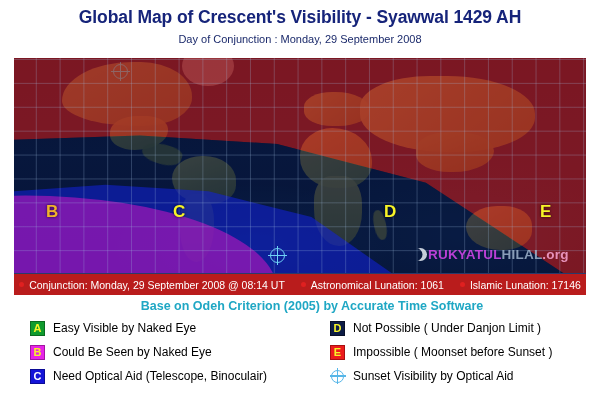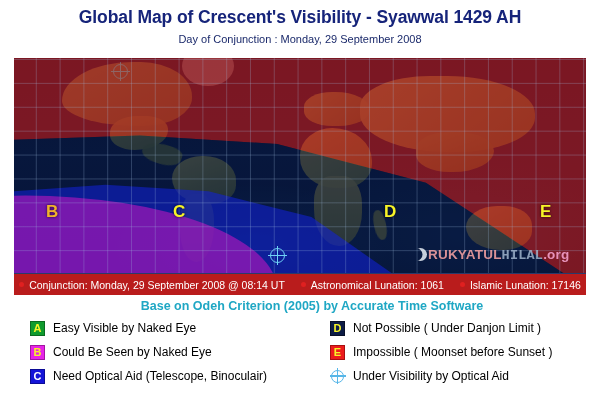--- a/index.html
+++ b/index.html
@@ -192,22 +192,22 @@
     font-family: "Liberation Sans", sans-serif;
   }
   #wm-crescent {
     display: inline-block;
     width: 13px; height: 13px;
     border-radius: 50%;
     box-shadow: inset -4.5px 0 0 0 #e8eef5;
     transform: translateY(2px);
     margin-right: 1px;
   }
-  .wm-a { color: #fca5a5; }
-  .wm-b { color: #9fb4cc; font-family: Liberation Mono, monospace; }
+  .wm-a { color: #d946ef; }
+  .wm-b { color: #9fb4cc; }
   .wm-c { color: #f9a8d4; }
 
   
   #info-bar {
     position: absolute;
     left: 14px; top: 273px;
     width: 572px; height: 22px;
     background: #0c1b45;
     border-top: 1px solid #2a3a6b;
     display: flex;
@@ -388,17 +388,17 @@
 
     <div class="legend-row">
       <span class="legend-swatch" style="background: rgb(20, 20, 216); color: rgb(255, 255, 255); border: 1px solid rgb(11, 11, 150);">C</span>
       <span class="legend-label">Need Optical Aid (Telescope, Binoculair)</span>
     </div>
 
     <div class="legend-row">
       <span class="legend-crosshair">
           <i style="border-color: rgb(87, 182, 232);"></i>
         </span>
-      <span class="legend-label">Under Visibility by Optical Aid</span>
+      <span class="legend-label">Sunset Visibility by Optical Aid</span>
     </div>
 
   </div>
 </div>
 
 </body></html>

